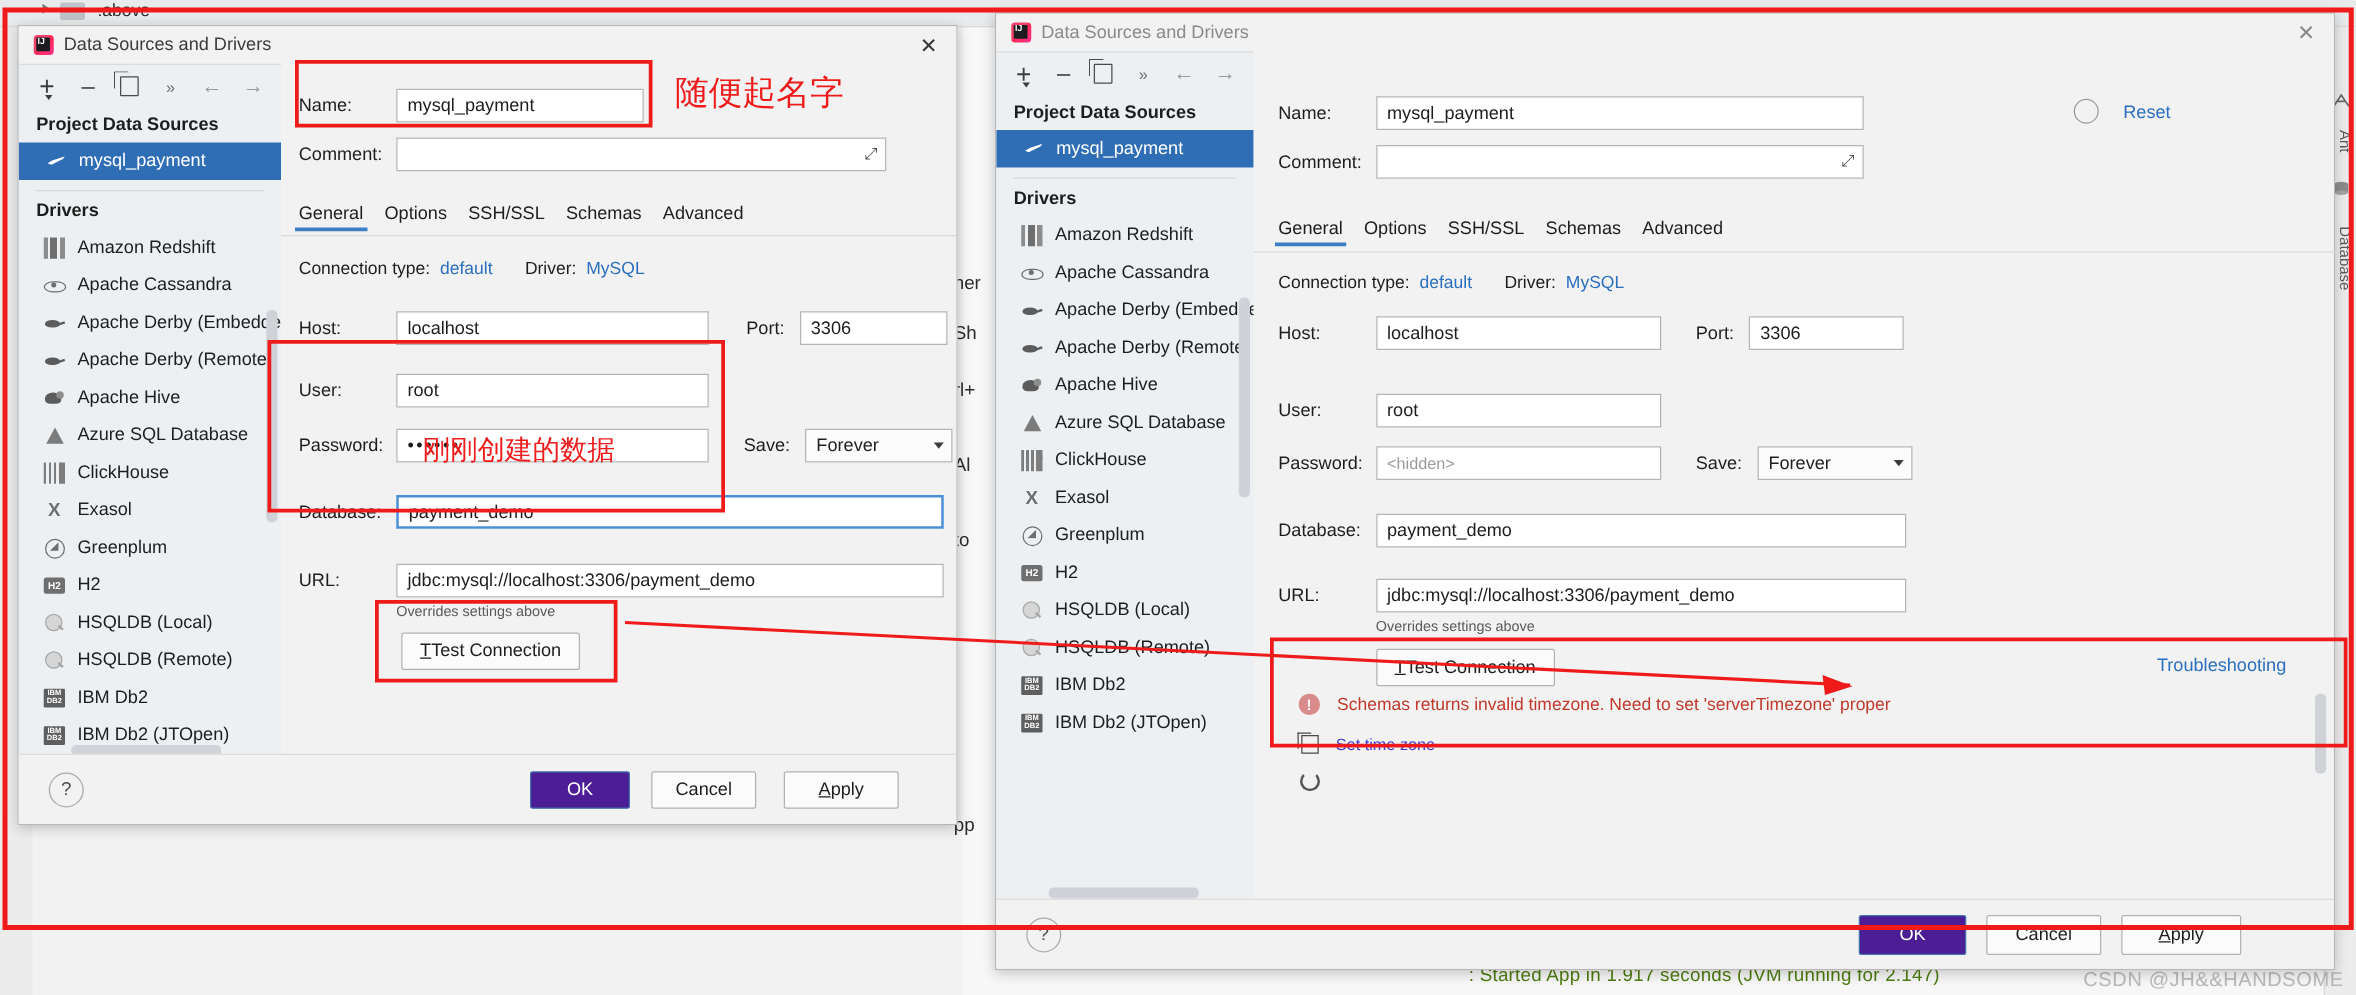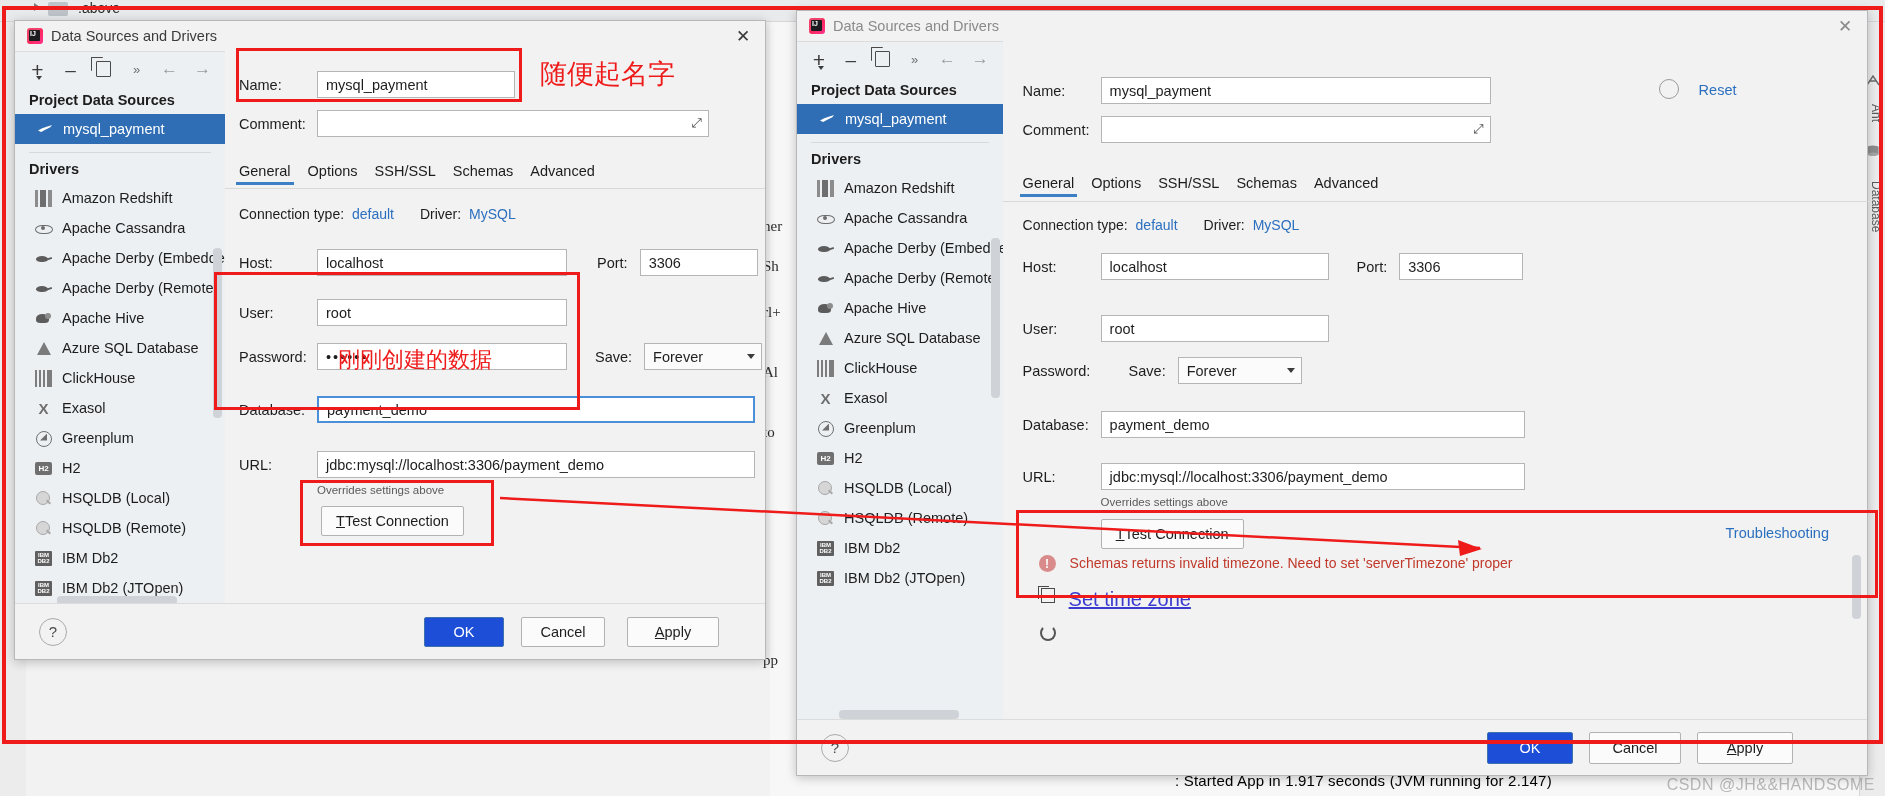--- a/index.html
+++ b/index.html
@@ -27,24 +27,24 @@
   }
   .bg-idea-arrow {
     position:absolute; left:34px; top:3px; width:0; height:0;
     border-left:6px solid #7a7a7a; border-top:4px solid transparent; border-bottom:4px solid transparent;
   }
   .bg-editor-strip {
     position:absolute; left:770px; top:22px; width:1115px; height:774px;
     background:#f7f7f7;
   }
   .bg-frag {
-    position:absolute; font-size:15px; color:#2b2b2b; white-space:nowrap;font-family:Liberation Serif, serif;
+    position:absolute; font-size:15px; color:#2b2b2b; white-space:nowrap;
   }
   .bg-console-line {
-    position:absolute; left:1175px; top:772px; font-size:15px; color:#000000;
+    position:absolute; left:1175px; top:772px; font-size:15px; color:#4d7c0f;
     white-space:nowrap; letter-spacing:.2px;
   }
   .bg-right-rail {
     position:absolute; right:0; top:22px; width:26px; height:774px;
     background:#ececec; border-left:1px solid #d8d8d8;
   }
   .rail-tab {
     position:absolute; right:2px; width:22px;
     writing-mode:vertical-rl; text-orientation:mixed;
     font-size:12px; color:#5b5b5b; text-align:center;
@@ -176,21 +176,21 @@
   .tab-underline { height:1px; background:#d9d9d9; }
   .conn-line { font-size:14px; color:#1d1d1d; }
   .lnk { color:#2b6fbf; }
   .hint { font-size:11.5px; color:#5a5a5a; }
   .btn {
     background:#fbfbfb; border:1px solid #b2b2b2; border-radius:2px;
     font-size:14.5px; color:#1d1d1d; display:flex; align-items:center; justify-content:center;
     font-family:"Liberation Sans", sans-serif;
   }
   .btn u { text-decoration:underline; }
-  .btn-primary { background:#1d4ed8; border:1px solid #3f72ad; color:#fff; }
+  .btn-primary { background:#4c1d95; border:1px solid #3f72ad; color:#fff; }
   .combo {
     background:#fbfbfb; border:1px solid #b5b5b5; height:27px; font-size:14.5px;
     display:flex; align-items:center; padding:0 6px 0 8px; justify-content:space-between;
   }
   .combo .caret { width:0;height:0;border-left:4px solid transparent;border-right:4px solid transparent;border-top:5px solid #3c3c3c;}
   .circle-btn { width:20px;height:20px;border:1.5px solid #9a9a9a;border-radius:50%; }
   .expand-ico { font-size:13px; color:#4a4a4a; transform:rotate(0deg); }
 
   .footer {
     position:absolute; left:0; right:0; bottom:0; height:56px;
@@ -202,21 +202,21 @@
     display:flex;align-items:center;justify-content:center;font-size:15px;color:#4a4a4a;
   }
 
   
   .err-row { display:flex; align-items:flex-start; gap:14px; }
   .err-ico {
     width:17px;height:17px;border-radius:50%;background:#d98a8a;color:#fff;
     display:flex;align-items:center;justify-content:center;font-size:12px;font-weight:bold;flex:none;
   }
   .err-text { color:#c0392b; font-size:14px; white-space:nowrap; overflow:hidden; }
-  .err-link { color:#3b3bd0; font-size:20px;text-decoration:underline; }
+  .err-link { color:#3b3bd0; font-size:13px; }
   .copy-ico { width:14px;height:15px;border:1.5px solid #4a4a4a; position:relative;}
   .copy-ico::before{content:"";position:absolute;left:-4px;top:-3px;width:10px;height:12px;border:1.5px solid #4a4a4a;border-right:none;border-bottom:none;}
   .hist-ico { width:16px;height:16px;border:2px solid #555; border-radius:50%; border-top-color:transparent; }
 
   
   .ann-box {
     position:absolute; border:3px solid #ef1b1b; pointer-events:none;
   }
   .ann-text {
     position:absolute; color:#ef1b1b; font-size:27px; white-space:nowrap;
@@ -590,20 +590,21 @@
         <span class="ti" style="width:124px; margin-left:12px;">3306</span>
       </div>
 
       <div class="fld-row" style="position:absolute; left:20px; top:274px;">
         <span class="fld-label" style="width:78px;">User:</span>
         <span class="ti" style="width:228px;">root</span>
       </div>
 
       <div class="fld-row" style="position:absolute; left:20px; top:316px;">
         <span class="fld-label" style="width:78px;">Password:</span>
+        <span class="ti placeholder" style="width:228px; font-size:13px;">&lt;hidden&gt;</span>
         <span class="fld-label" style="margin-left:28px;">Save:</span>
         <span class="combo" style="width:124px; margin-left:12px;">
           <span>Forever</span>
           <span class="caret"></span>
         </span>
       </div>
 
       <div class="fld-row" style="position:absolute; left:20px; top:370px;">
         <span class="fld-label" style="width:78px;">Database:</span>
         <span class="ti" style="width:424px;">payment_demo</span>

